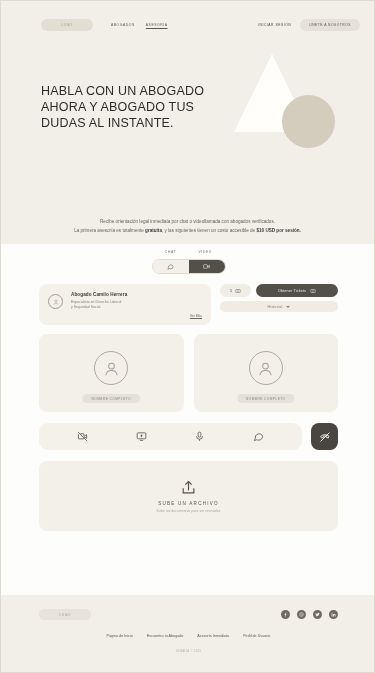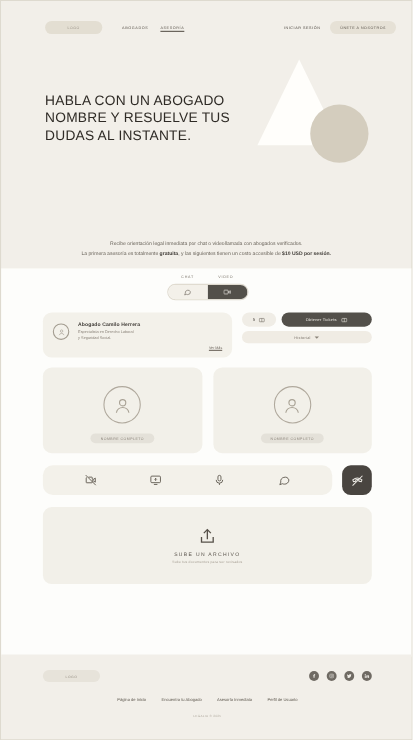--- a/index.html
+++ b/index.html
@@ -517,21 +517,21 @@
       <a class="nav-link underlined" href="#">ASESORÍA</a>
     </div>
 
     <div class="nav-right">
       <span class="nav-login">INICIAR SESIÓN</span>
       <button class="nav-cta">ÚNETE A NOSOTROS</button>
     </div>
   </div>
 
   <div class="hero">
-    <h1 class="hero-title">HABLA CON UN ABOGADO NOMBRE Y RESUELVE TUS DUDAS AL INSTANTE.</h1>
+    <h1 class="hero-title">HABLA CON UN ABOGADO AHORA Y ABOGADO TUS DUDAS AL INSTANTE.</h1>
 
     <div class="hero-art">
       <div class="hero-tri"></div>
       <div class="hero-circle"></div>
     </div>
 
     <div class="hero-copy">
       <p>Recibe orientación legal inmediata por chat o videollamada con abogados verificados.</p>
       <p>
         <span>La primera asesoría es totalmente </span><b>gratuita</b><span>, y las siguientes tienen un costo accesible de </span><b>$10 USD por sesión.</b>

